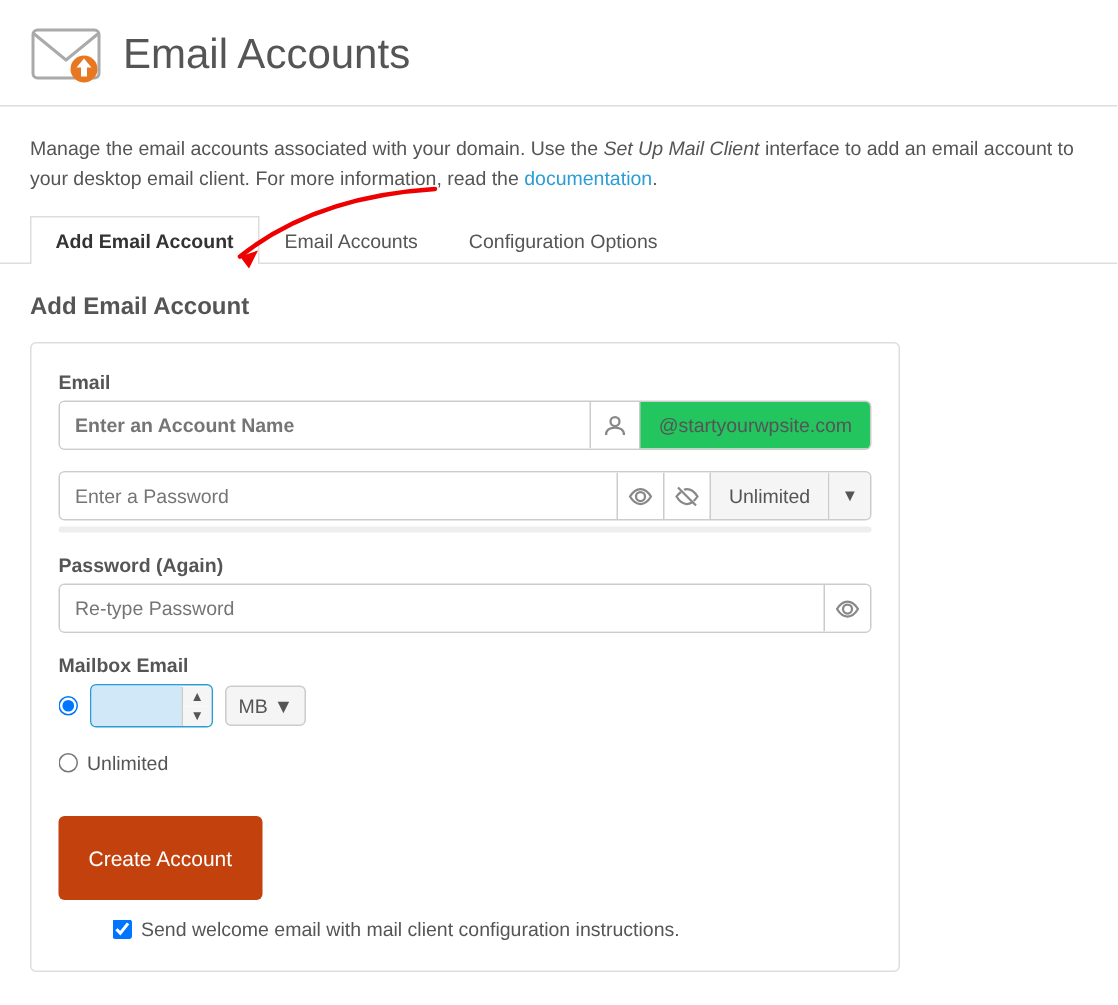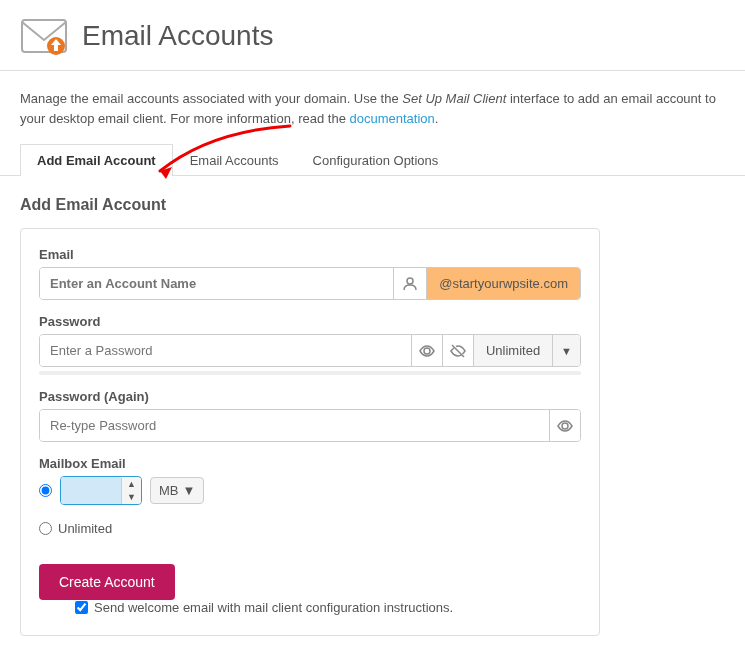--- a/index.html
+++ b/index.html
@@ -131,21 +131,21 @@
     .email-icon-btn {
       display: flex;
       align-items: center;
       padding: 0 8px;
       border-left: 1px solid #ccc;
       background: #fff;
       cursor: pointer;
       color: #777;
     }
     .email-domain {
-      background: #fdba74;
+      background: #22c55e;
       border-left: 1px solid #ccc;
       padding: 8px 12px;
       font-size: 13px;
       color: #555;
       display: flex;
       align-items: center;
       white-space: nowrap;
     }
 
     
@@ -280,28 +280,29 @@
       gap: 6px;
       margin-top: 16px;
     }
     .unlimited-label {
       font-size: 13px;
       color: #555;
     }
 
     
     .create-btn {
-      background: #be185d;
+      background: #c2410c;
       color: #fff;
       border: none;
       border-radius: 4px;
-      padding: 10px 20px;
+      padding: 20px 20px;
       font-size: 14px;
       cursor: pointer;
       margin-top: 14px;
+      margin-bottom: 12px;
     }
 
     
     .welcome-row {
       display: flex;
       align-items: center;
       gap: 6px;
       font-size: 13px;
       color: #555;
       padding-left: 36px;
@@ -360,21 +361,20 @@
             <circle cx="8" cy="5" r="3"></circle>
             <path d="M2,14 C2,10.5 5,9 8,9 C11,9 14,10.5 14,14"></path>
           </svg>
         </span>
         <span class="email-domain">@startyourwpsite.com</span>
       </div>
     </div>
 
     
     <div class="form-group">
-      <label class="form-label">Password</label>
       <div class="password-field-row">
         <input class="password-input" type="password" placeholder="Enter a Password" style="">
         <span class="pwd-icon-btn" title="Show password">
           <svg width="16" height="16" viewBox="0 0 16 16" fill="none" stroke="#888" stroke-width="1.5">
             <circle cx="8" cy="8" r="3"></circle>
             <path d="M1,8 Q4,3 8,3 Q12,3 15,8 Q12,13 8,13 Q4,13 1,8Z" stroke="#888" fill="none"></path>
           </svg>
         </span>
         <span class="pwd-icon-btn" title="Hide password">
           <svg width="16" height="16" viewBox="0 0 16 16" fill="none" stroke="#888" stroke-width="1.5">

